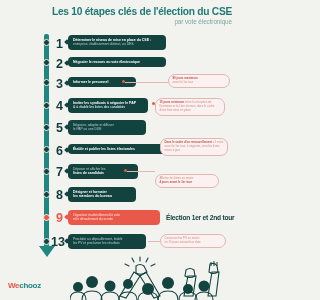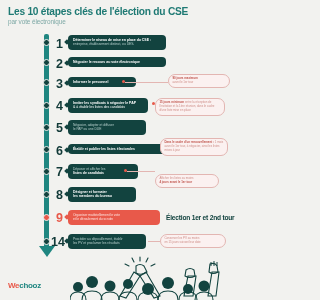--- a/index.html
+++ b/index.html
@@ -6,21 +6,21 @@
   html,body { width:240px; height:300px; }
   body {
     font-family:"Liberation Sans", sans-serif;
     background:#f2f2ef;
     position:relative;
     overflow:hidden;
   }
   .page { position:absolute; inset:0; background:#f2f2ef; }
 
   
-  .header { padding:6px 8px 2px; text-align:left; }
+  .header { padding:6px 8px 2px; text-align:right; }
   .title {
     font-size:10.2px; font-weight:bold; color:#1f7a74;
     letter-spacing:-0.25px; line-height:1.12;
   }
   .subtitle {
     font-size:6.4px; color:#7fa9a6; margin-top:1px; letter-spacing:-0.1px;
   }
 
   
   .timeline { position:absolute; left:0; top:30px; width:240px; height:228px; }
@@ -200,21 +200,21 @@
       <div class="nub accent" style="top:5px"></div>
       <div class="box accent" style="top:0px;width:92px">
         <span class="sub">Organiser matériellement le vote</span><br>
         <span class="sub">et le déroulement du scrutin</span>
       </div>
       <div class="election-label" style="left:166px;top:4px">Élection 1er et 2nd tour</div>
     </div>
 
     <div class="step" style="top:203px">
       <div class="dot" style="top:5px"></div>
-      <div class="num wide" style="top:3px">14</div>
+      <div class="num wide" style="top:3px">13</div>
       <div class="nub" style="top:6px"></div>
       <div class="box" style="top:1px;width:78px">
         <span class="sub">Procéder au dépouillement, établir</span><br>
         <span class="sub">les PV et proclamer les résultats</span>
       </div>
       <div class="connector" style="left:148px;top:8px;width:12px"></div>
     </div>
 
     <div class="note" style="left:168px;top:44px;width:62px">
       <b>90 jours maximum</b><br>

